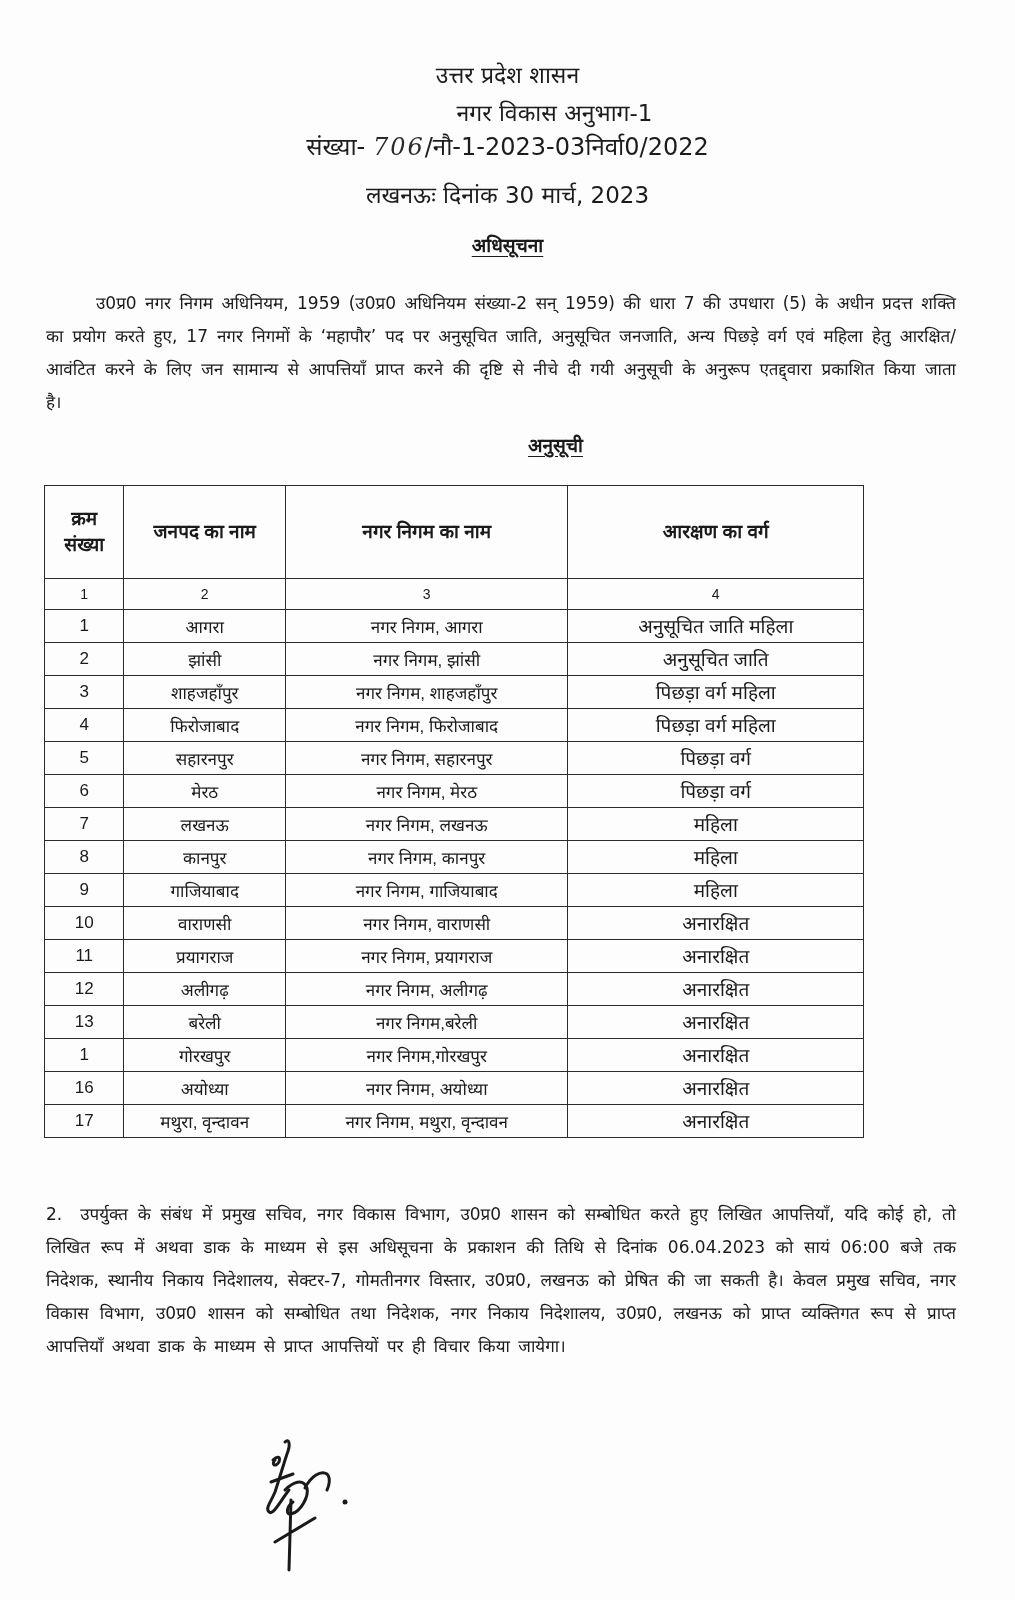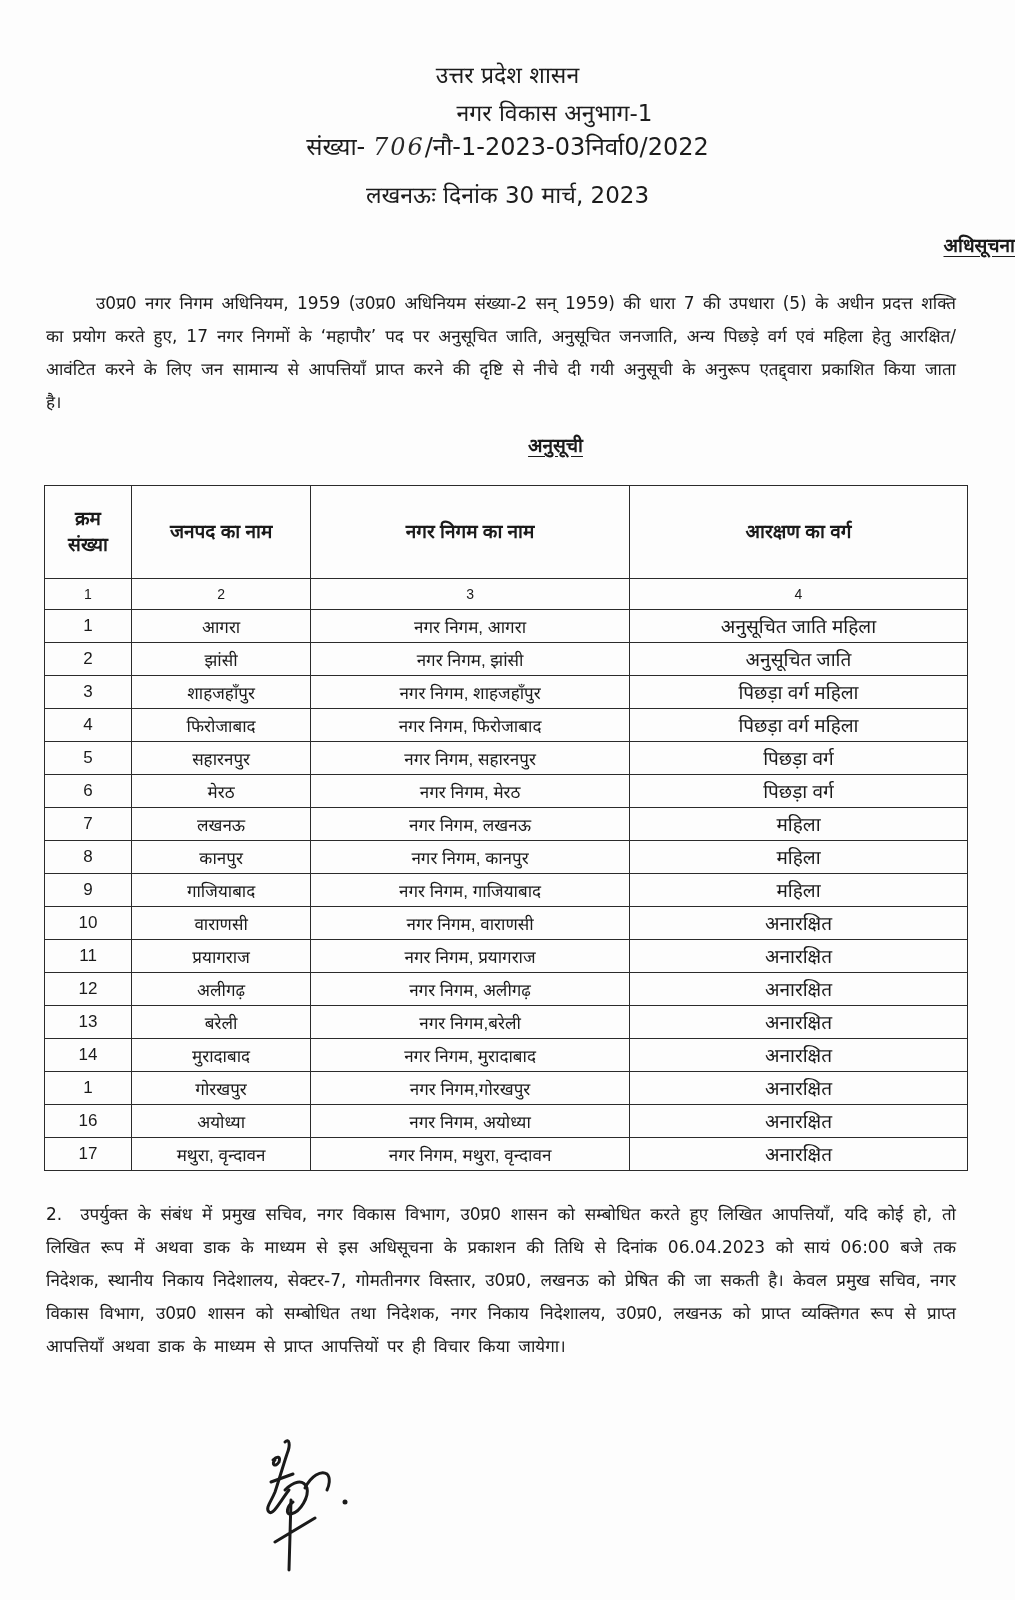--- a/index.html
+++ b/index.html
@@ -7,29 +7,29 @@
       width: 1015px; height: 1600px; background: #fdfdfd; color: #1a1a1a;
       font-family: "DejaVu Sans", sans-serif; position: relative; overflow: hidden;
     }
     .header { position: absolute; left: 0; width: 1015px; text-align: center; }
     .h-line { font-size: 23px; line-height: 38px; color: #1c1c1c; }
     .h1 { top: 56px; }
     .h2 { top: 94px; padding-left: 47px; }
     .h3 { top: 128px; font-size: 24px; }
     .h4 { top: 176px; }
     .ref-hand { font-style: italic; font-family: "DejaVu Serif", serif; letter-spacing: 2px; color: #2a2a2a; }
-    .notif-title { position: absolute; top: 232px; left: 0; width: 1015px; text-align: right;
+    .notif-title { position: absolute; top: 232px; left: 0; width: 1015px; text-align: center;
       font-size: 19px; font-weight: bold; }
     .notif-title span { text-decoration: underline; text-underline-offset: 4px; }
     .para1 { position: absolute; top: 287px; left: 46px; width: 910px; font-size: 17px;
       line-height: 33px; text-align: justify; text-indent: 50px; word-spacing: 3px; }
     .sched-title { position: absolute; top: 432px; left: 0; width: 1015px; text-align: center;
       font-size: 19px; font-weight: bold; padding-left: 48px; }
     .sched-title span { text-decoration: underline; text-underline-offset: 4px; }
-    table.sched { position: absolute; top: 485px; left: 44px; width: 924px; border-collapse: collapse;
+    table.sched { position: absolute; top: 485px; left: 44px; width: 820px; border-collapse: collapse;
       font-family: "Liberation Sans", sans-serif; }
     table.sched td, table.sched th { border: 1.5px solid #2b2b2b; text-align: center; padding: 0; }
     table.sched th { height: 92px; font-size: 19px; font-weight: bold; line-height: 26px; }
     table.sched tr.numrow td { height: 30px; font-size: 14px; }
     table.sched tr.datarow td { height: 32px; font-size: 17px; }
     table.sched tr.datarow td.cat { font-size: 19px; text-align: center; }
     col.c1 { width: 86px; } col.c2 { width: 177px; } col.c3 { width: 315px; } col.c4 { width: 334px; }
     .para2 { position: absolute; top: 1198px; left: 46px; width: 910px; font-size: 17px;
       line-height: 33px; text-align: justify; word-spacing: 3px; }
     .para2 .num { margin-right: 18px; }
@@ -145,26 +145,20 @@
         <td>नगर निगम, अलीगढ़</td>
         <td class="cat">अनारक्षित</td>
       </tr>
       <tr class="datarow">
         <td>13</td>
         <td>बरेली</td>
         <td>नगर निगम,बरेली</td>
         <td class="cat">अनारक्षित</td>
       </tr>
       <tr class="datarow">
-        <td>14</td>
-        <td>मुरादाबाद</td>
-        <td>नगर निगम, मुरादाबाद</td>
-        <td class="cat">अनारक्षित</td>
-      </tr>
-      <tr class="datarow">
         <td>1</td>
         <td>गोरखपुर</td>
         <td>नगर निगम,गोरखपुर</td>
         <td class="cat">अनारक्षित</td>
       </tr>
       <tr class="datarow">
         <td>16</td>
         <td>अयोध्या</td>
         <td>नगर निगम, अयोध्या</td>
         <td class="cat">अनारक्षित</td>

